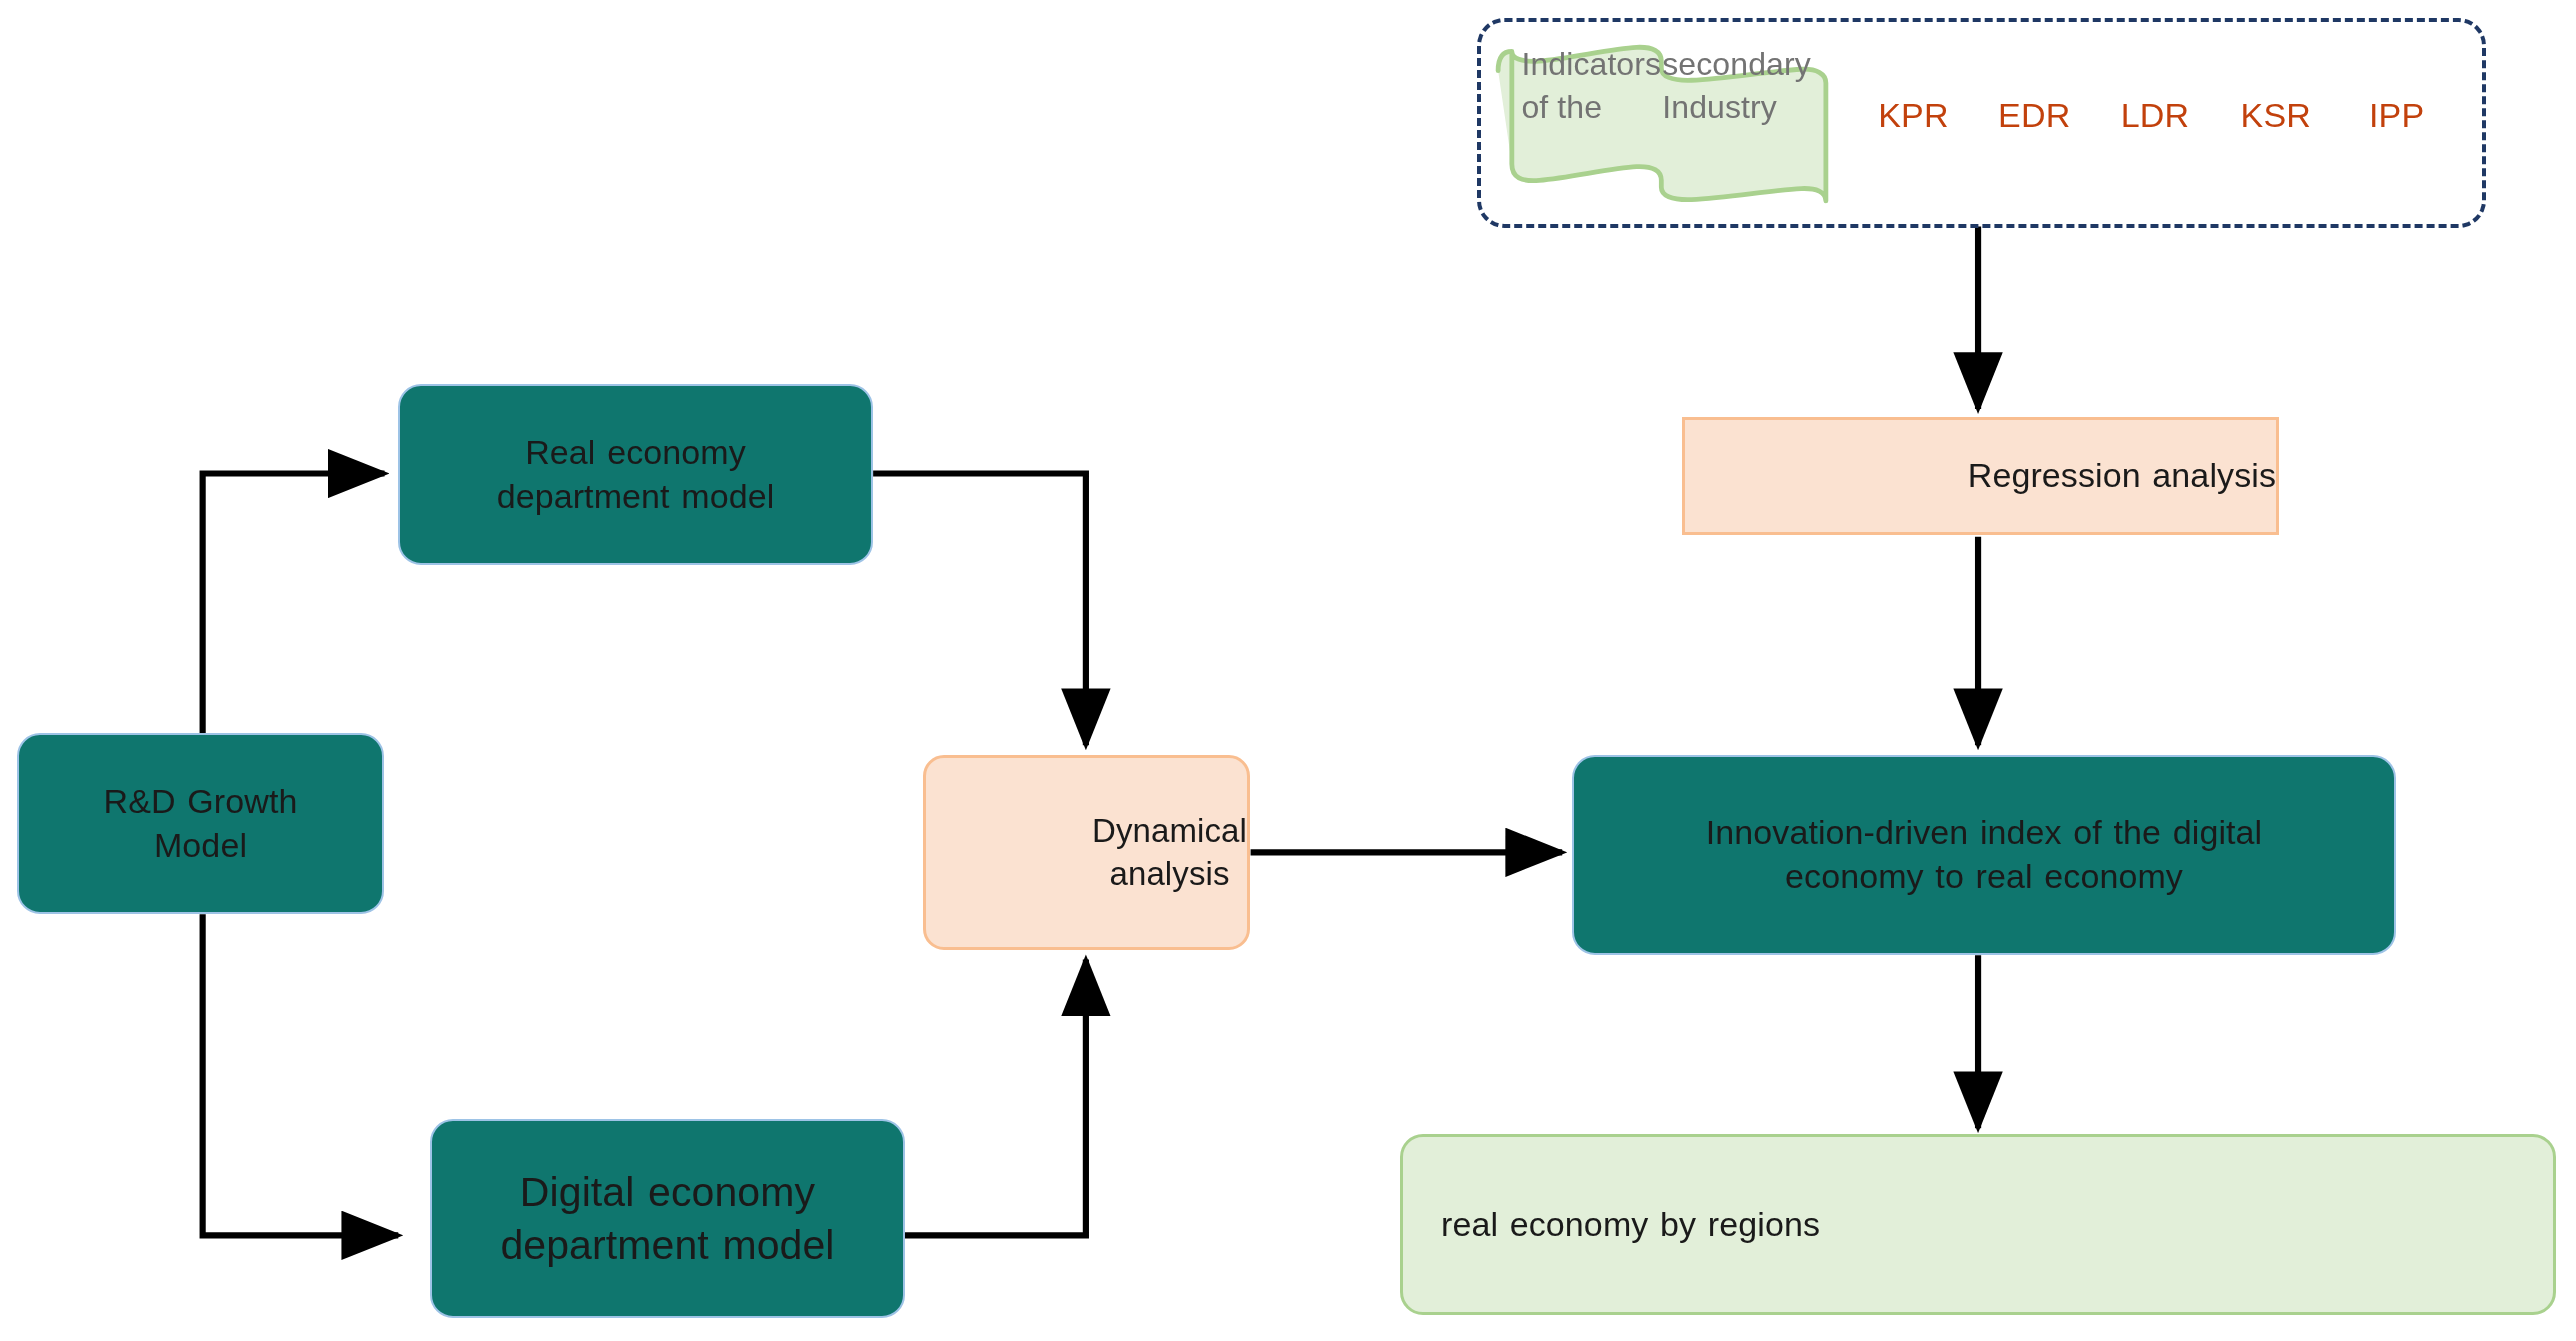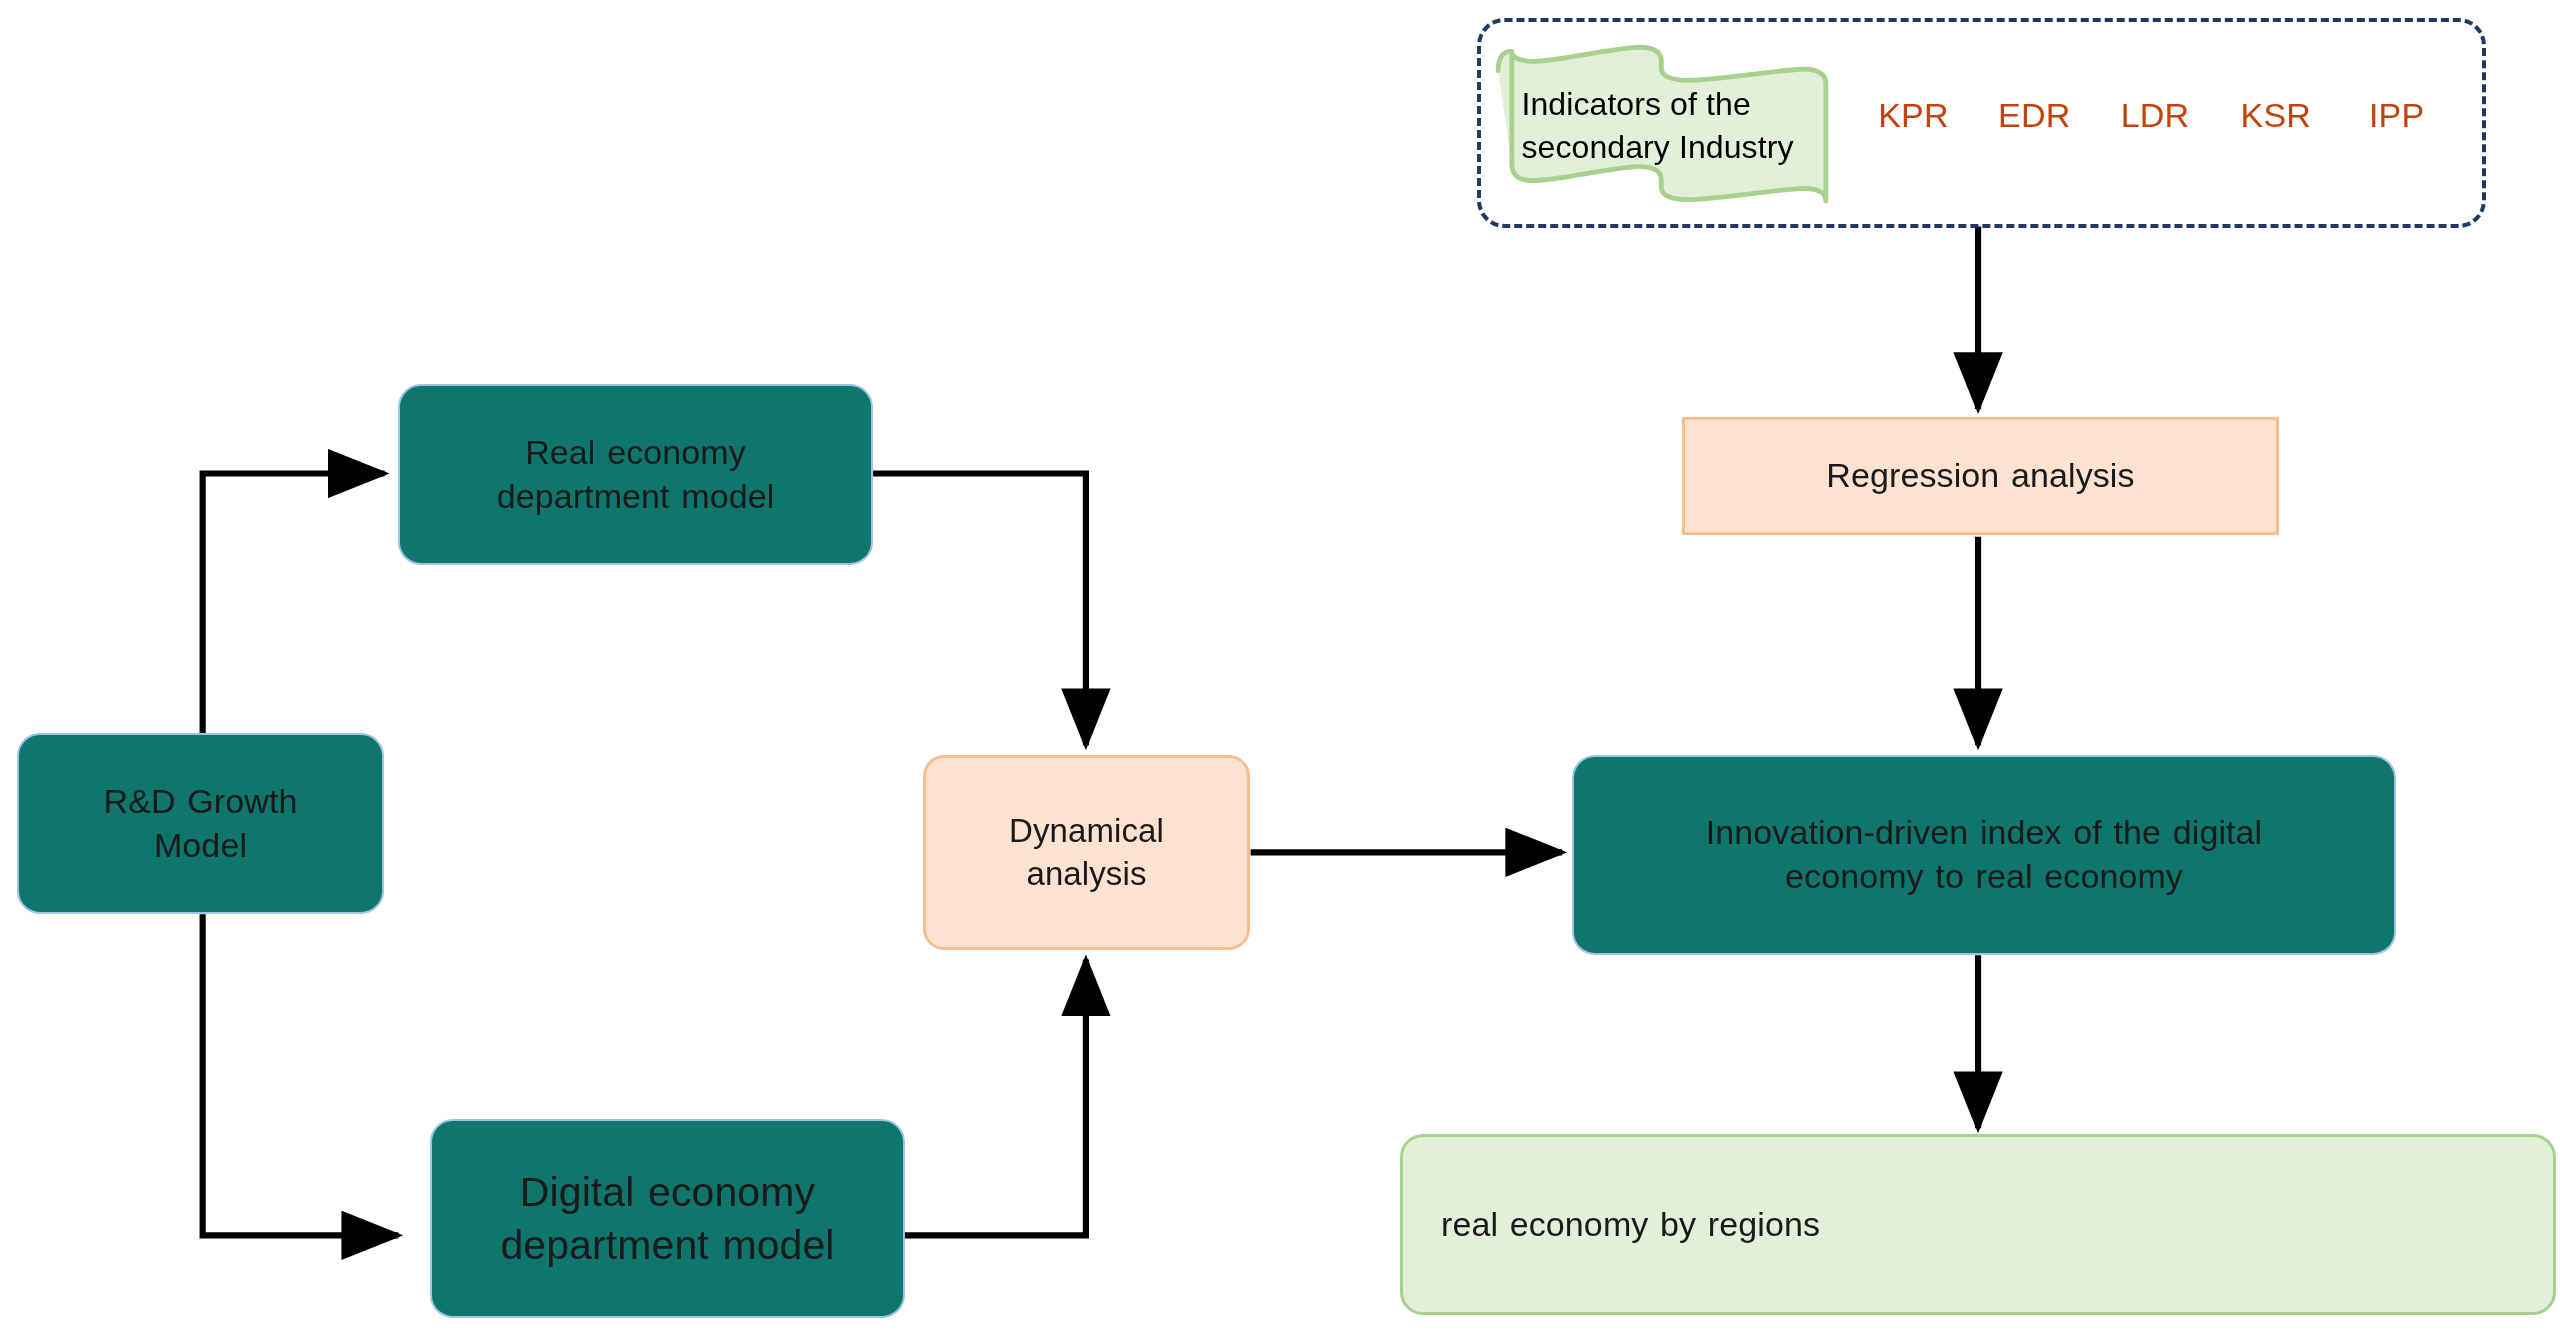--- a/index.html
+++ b/index.html
@@ -41,20 +41,21 @@
   .node-blue {
     background: #0f766e;
     border: 2.1px solid #9dc3e6;
     border-radius: 23px;
   }
   
   .node-orange {
     background: #fbe2d1;
     border: 3.4px solid #f9be90;
     border-radius: 0;
+    justify-content: flex-end;
   }
   
   .node-green {
     background: #e2efd9;
     border: 3.4px solid #a9d18e;
     border-radius: 23px;
     justify-content: flex-start;
     text-align: left;
   }
   
@@ -71,24 +72,24 @@
   }
   .banner-wrap svg {
     position: absolute;
     top: 0;
     left: 0;
   }
   .banner-text {
     position: absolute;
     box-sizing: border-box;
     display: flex;
-    flex-direction: column;
+    flex-direction: row;
     justify-content: center;
     align-items: flex-start;
-    color: #000000;
+    color: #737373;
     line-height: 1.34;
     letter-spacing: 0.1px;
   }
   .indicator-list {
     position: absolute;
     display: flex;
     align-items: flex-start;
     color: #c2410c;
     letter-spacing: 0.2px;
   }

